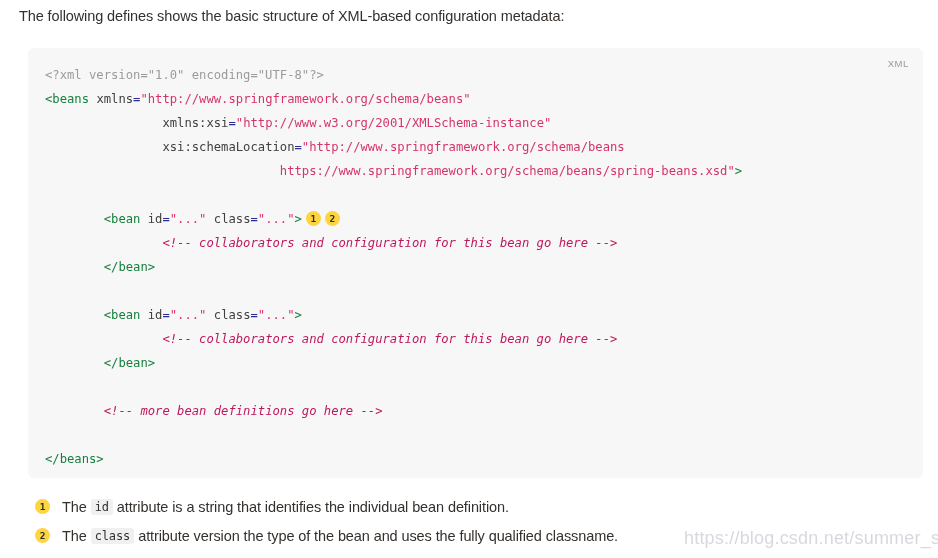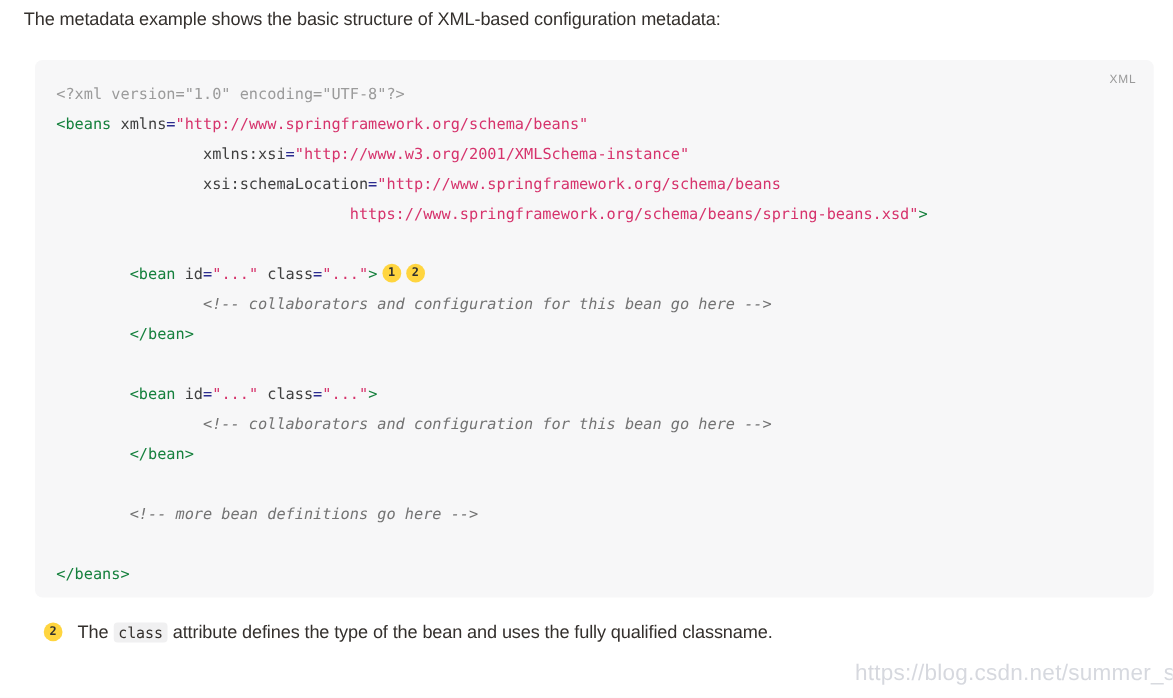--- a/index.html
+++ b/index.html
@@ -62,21 +62,21 @@
   }
   .code-line { height: 24px; position: relative; }
   .code-line.blank { height: 24px; }
 
   
   .t-pi       { color: #9b9b9b; }            
   .t-tag      { color: #15803d; }            
   .t-attr     { color: #404040; }            
   .t-eq       { color: #2b2b8f; }            
   .t-str      { color: #d6336c; }            
-  .t-comment  { color: #737373; font-style: italic; }
+  .t-comment  { color: #be185d; font-style: italic; }
 
   
   .badge {
     display: inline-block;
     width: 15px;
     height: 15px;
     line-height: 15px;
     border-radius: 50%;
     background: #ffd53f;
     color: #30302e;
@@ -128,24 +128,25 @@
     opacity: 0.75;
     font-family: "Liberation Sans", sans-serif;
     letter-spacing: 0.2px;
     white-space: nowrap;
     pointer-events: none;
   }
 </style>
 </head>
 <body>
 
-<div class="intro">The metadata example shows the basic structure of XML-based configuration metadata:</div>
+<div class="intro">The following defines shows the basic structure of XML-based configuration metadata:</div>
 
 <div class="code-block">
   <div class="code-lang">XML</div>
   <div class="code-area"><div class="code-line"><span class="t-pi">&lt;?xml version="1.0" encoding="UTF-8"?&gt;</span></div><div class="code-line"><span class="t-tag">&lt;beans</span><span class="t-plain"> </span><span class="t-attr">xmlns</span><span class="t-eq">=</span><span class="t-str">"http://www.springframework.org/schema/beans"</span></div><div class="code-line"><span>                </span><span class="t-attr">xmlns:xsi</span><span class="t-eq">=</span><span class="t-str">"http://www.w3.org/2001/XMLSchema-instance"</span></div><div class="code-line"><span>                </span><span class="t-attr">xsi:schemaLocation</span><span class="t-eq">=</span><span class="t-str">"http://www.springframework.org/schema/beans</span></div><div class="code-line"><span>                                </span><span class="t-str">https://www.springframework.org/schema/beans/spring-beans.xsd"</span><span class="t-tag">&gt;</span></div><div class="code-line blank"></div><div class="code-line"><span>        </span><span class="t-tag">&lt;bean</span><span class="t-plain"> </span><span class="t-attr">id</span><span class="t-eq">=</span><span class="t-str">"..."</span><span class="t-plain"> </span><span class="t-attr">class</span><span class="t-eq">=</span><span class="t-str">"..."</span><span class="t-tag">&gt;</span><span class="badge">1</span><span class="badge">2</span></div><div class="code-line"><span>                </span><span class="t-comment">&lt;!-- collaborators and configuration for this bean go here --&gt;</span></div><div class="code-line"><span>        </span><span class="t-tag">&lt;/bean&gt;</span></div><div class="code-line blank"></div><div class="code-line"><span>        </span><span class="t-tag">&lt;bean</span><span class="t-plain"> </span><span class="t-attr">id</span><span class="t-eq">=</span><span class="t-str">"..."</span><span class="t-plain"> </span><span class="t-attr">class</span><span class="t-eq">=</span><span class="t-str">"..."</span><span class="t-tag">&gt;</span></div><div class="code-line"><span>                </span><span class="t-comment">&lt;!-- collaborators and configuration for this bean go here --&gt;</span></div><div class="code-line"><span>        </span><span class="t-tag">&lt;/bean&gt;</span></div><div class="code-line blank"></div><div class="code-line"><span>        </span><span class="t-comment">&lt;!-- more bean definitions go here --&gt;</span></div><div class="code-line blank"></div><div class="code-line"><span class="t-tag">&lt;/beans&gt;</span></div></div>
 </div>
 
 <div class="footnotes">
-    <div class="footnote"><span class="badge">2</span><span class="footnote-text">The </span><code class="inline">class</code><span class="footnote-text"> attribute defines the type of the bean and uses the fully qualified classname.</span></div>
+    <div class="footnote"><span class="badge">1</span><span class="footnote-text">The </span><code class="inline">id</code><span class="footnote-text"> attribute is a string that identifies the individual bean definition.</span></div>
+    <div class="footnote"><span class="badge">2</span><span class="footnote-text">The </span><code class="inline">class</code><span class="footnote-text"> attribute version the type of the bean and uses the fully qualified classname.</span></div>
   </div>
 
 <div class="watermark">https://blog.csdn.net/summer_style</div>
 
 </body></html>

